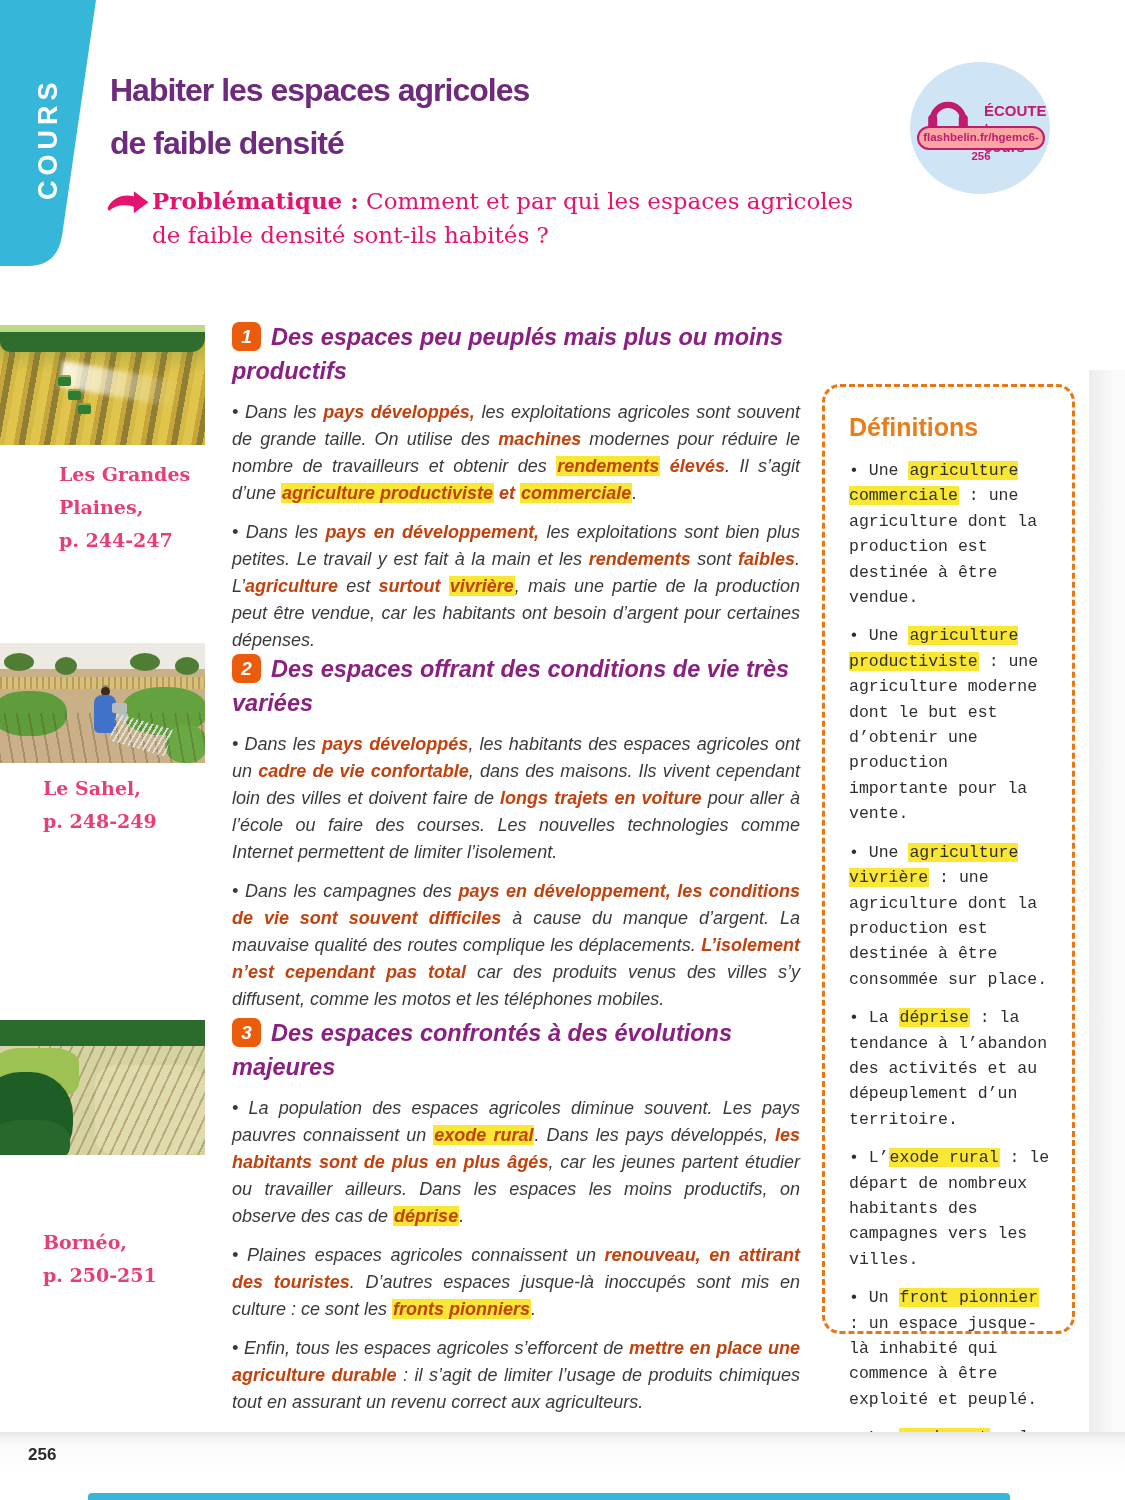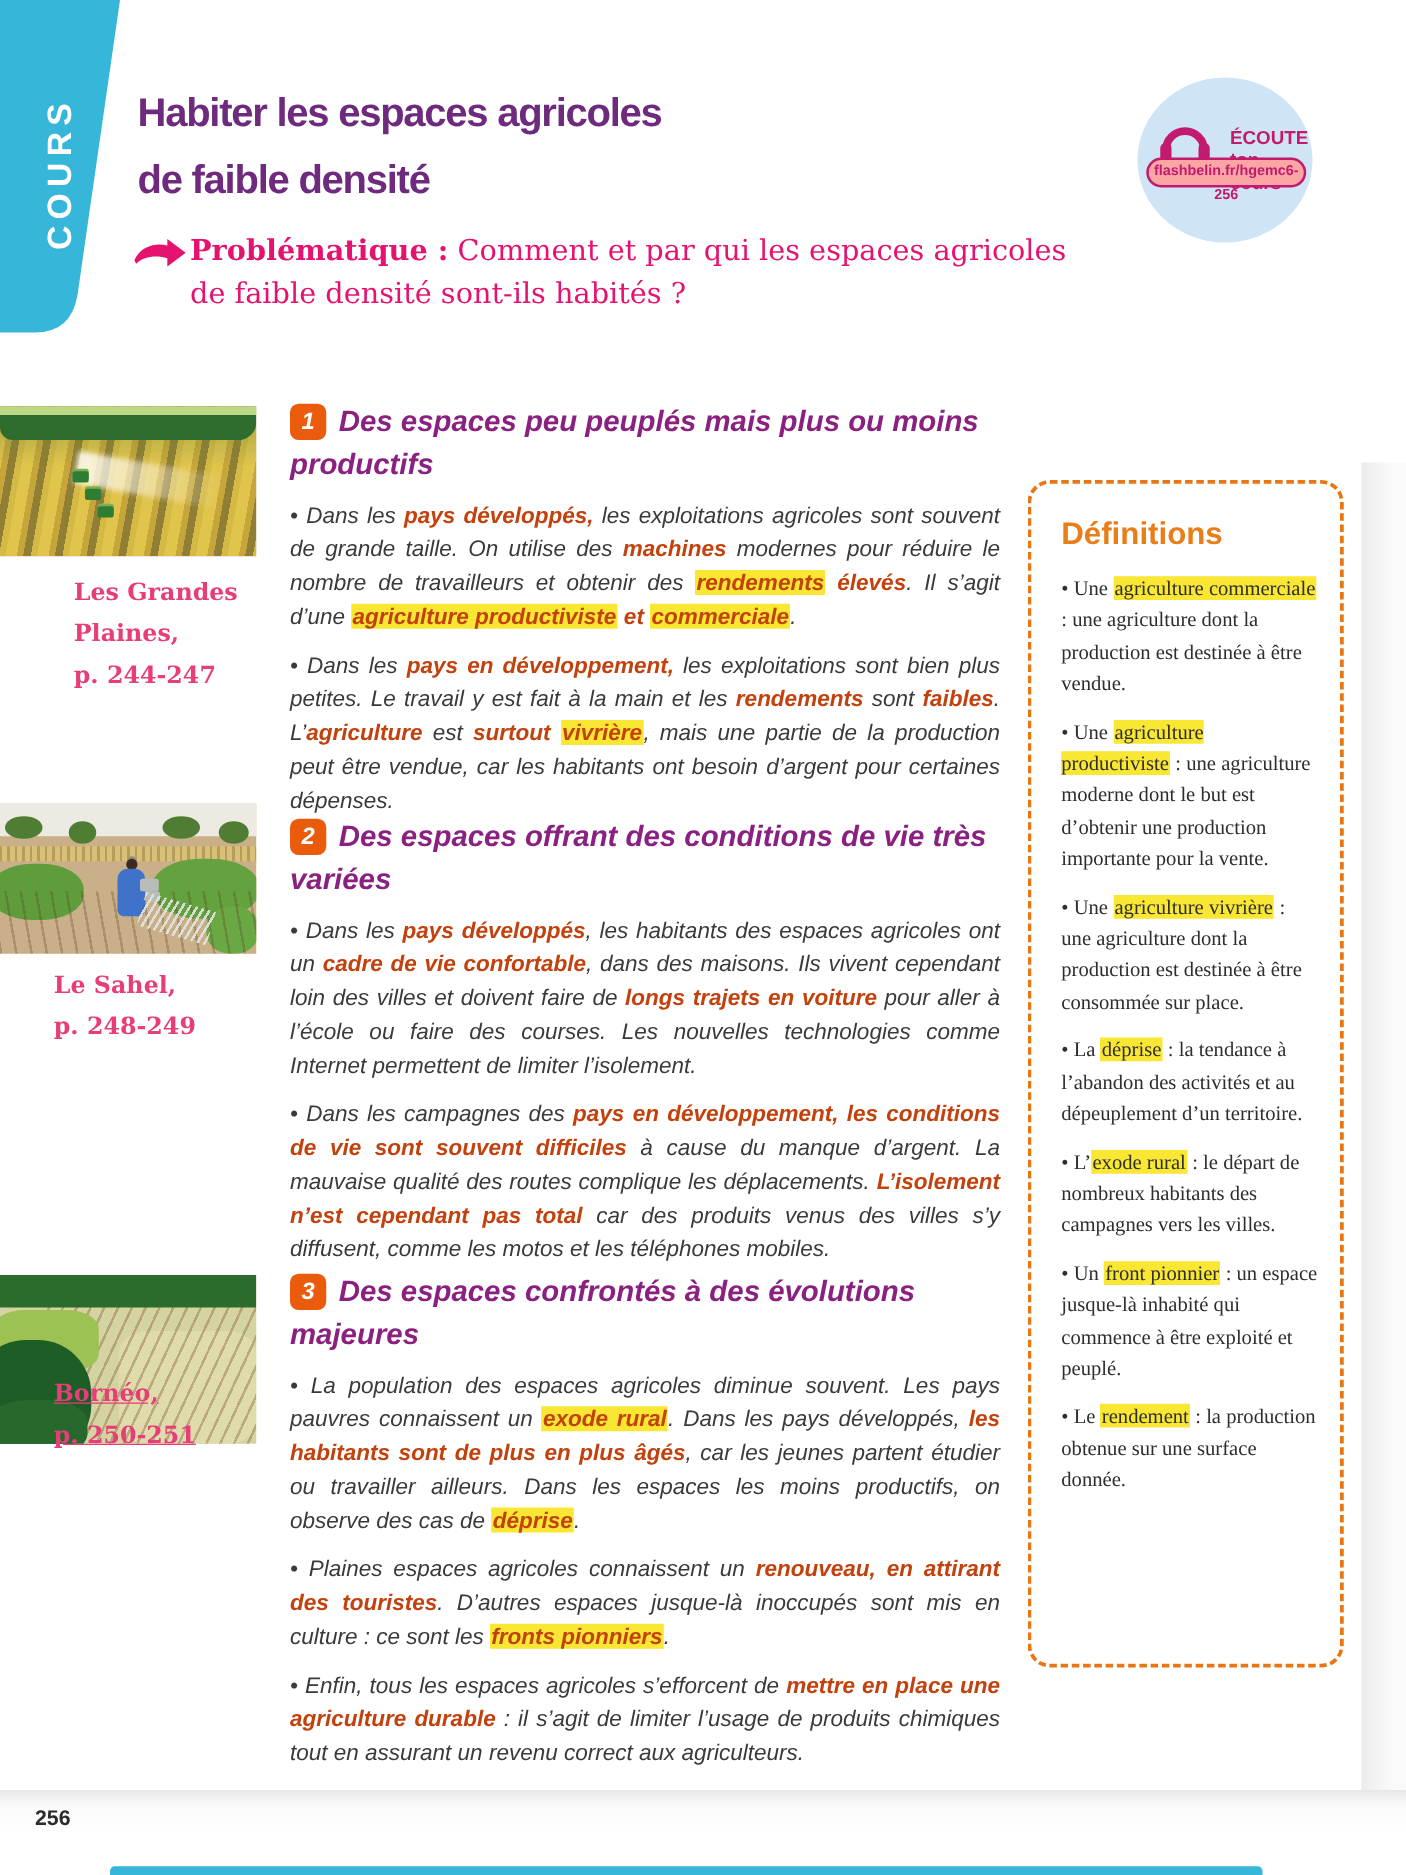--- a/index.html
+++ b/index.html
@@ -75,21 +75,21 @@
            text-align:center;line-height:29px;font-size:19px;font-weight:bold;margin-right:10px;
            vertical-align:2px;}
   .para{font-size:18px;line-height:27px;text-align:justify;margin-bottom:12px;color:#3a3a3a;}
   .b{font-weight:bold;color:#c2410c;}
   .hl{background:#f9e733;padding:0 1px;}
 
   
   #def-box{position:absolute;left:822px;top:384px;width:253px;height:950px;box-sizing:border-box;
            border:3px dashed #e87612;border-radius:18px;background:#fff;padding:26px 18px 16px 24px;}
   #def-title{font-size:25px;font-weight:bold;color:#e87d1a;margin-bottom:16px;}
-  .def-item{font-family:Liberation Serif, serif;font-size:16.5px;line-height:25.4px;color:#2e2e2e;
+  .def-item{font-family:Liberation Mono, monospace;font-size:16.5px;line-height:25.4px;color:#2e2e2e;
             margin-bottom:13px;}
 
   
   #right-edge{position:absolute;left:1089px;top:370px;width:36px;height:1070px;
               background:linear-gradient(to right,#ececec,#fafafa 70%);}
   #bottom-shadow{position:absolute;left:0;top:1432px;width:1125px;height:68px;
                  background:linear-gradient(to bottom,#e7e7e7 0,#fafafa 12px,#ffffff 55%);}
   #page-number{position:absolute;left:28px;top:1445px;font-size:17px;font-weight:bold;color:#2b2b2b;}
   #next-page-strip{position:absolute;left:88px;top:1493px;width:922px;height:7px;background:#36b6d9;
                    border-radius:4px 4px 0 0;}
@@ -175,21 +175,21 @@
   </div>
 
   <div id="ph3" class="photo">
     <div class="ph3-light"></div>
     <div class="ph3-rows"></div>
     <div class="ph3-topforest"></div>
     <div class="ph3-grass"></div>
     <div class="ph3-blob1"></div>
     <div class="ph3-blob2"></div>
   </div>
-  <div class="fig-caption" style="top:1099px;text-decoration:underline;">
+  <div class="fig-caption" style="top:1226px;">
     <div>Bornéo,</div>
     <div>p. 250-251</div>
   </div>
 
   <div id="sec1" class="section">
     <div class="sec-heading"><span class="sec-num">1</span><span>Des espaces peu peuplés mais plus ou moins productifs</span></div>
     <div class="para"><span>• Dans les </span><span class="b">pays développés,</span><span> les exploitations agricoles sont souvent de grande taille. On utilise des </span><span class="b">machines</span><span> modernes pour réduire le nombre de travailleurs et obtenir des </span><span class="hl b">rendements</span><span> </span><span class="b">élevés</span><span>. Il s’agit d’une </span><span class="hl b">agriculture productiviste</span><span class="b"> et </span><span class="hl b">commerciale</span><span>.</span></div>
     <div class="para"><span>• Dans les </span><span class="b">pays en développement,</span><span> les exploitations sont bien plus petites. Le travail y est fait à la main et les </span><span class="b">rendements</span><span> sont </span><span class="b">faibles</span><span>. L’</span><span class="b">agriculture</span><span> est </span><span class="b">surtout </span><span class="hl b">vivrière</span><span>, mais une partie de la production peut être vendue, car les habitants ont besoin d’argent pour certaines dépenses.</span></div>
   </div>
 

